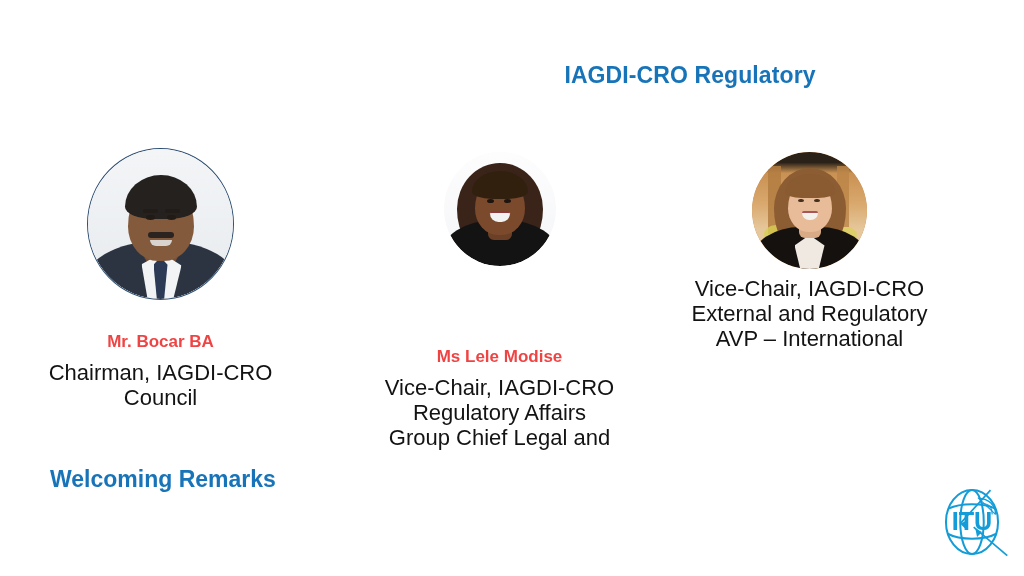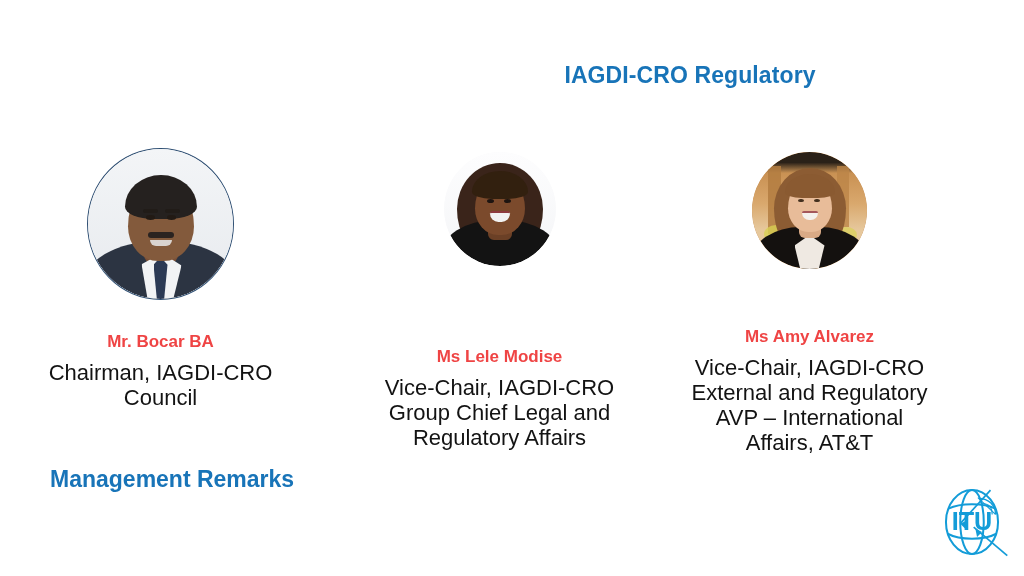--- a/index.html
+++ b/index.html
@@ -335,22 +335,22 @@
         <div class="p2-head"></div>
         <div class="p2-fringe"></div>
         <div class="p2-eye-l"></div>
         <div class="p2-eye-r"></div>
         <div class="p2-smile"></div>
       </div>
     </div>
     <div class="person-name">Ms Lele Modise</div>
     <div class="person-role">
       <div>Vice-Chair, IAGDI-CRO</div>
+      <div>Regulatory Affairs</div>
       <div>Group Chief Legal and</div>
-      <div>Regulatory Affairs</div>
     </div>
   </div>
 
   <div class="person" id="person-3">
     <div class="photo-wrap">
       <div class="photo">
         <div class="p3-bg"></div>
         <div class="p3-pillar-l"></div>
         <div class="p3-pillar-r2"></div>
         <div class="p3-flowers"></div>
@@ -359,30 +359,28 @@
         <div class="p3-jacket"></div>
         <div class="p3-blouse"></div>
         <div class="p3-neck"></div>
         <div class="p3-head"></div>
         <div class="p3-fringe"></div>
         <div class="p3-eye-l"></div>
         <div class="p3-eye-r"></div>
         <div class="p3-smile"></div>
       </div>
     </div>
-    <div class="person-name">Ms Amy Alvarez</div>
     <div class="person-role">
       <div>Vice-Chair, IAGDI-CRO</div>
       <div>External and Regulatory</div>
       <div>AVP – International</div>
-      <div>Affairs, AT&amp;T</div>
     </div>
   </div>
 
-  <div class="welcoming">Management Remarks</div>
+  <div class="welcoming">Welcoming Remarks</div>
 
   <div class="itu-logo">
     <svg viewBox="0 0 100 100" width="84" height="84">
       <g fill="none" stroke="#139CD8" stroke-width="2.4">
         <ellipse cx="50" cy="50" rx="31" ry="38"></ellipse>
         <ellipse cx="50" cy="50" rx="14" ry="38"></ellipse>
         <path d="M22 34 C 36 27, 64 27, 78 34"></path>
         <path d="M21 64 C 36 72, 64 72, 79 64"></path>
       </g>
       <g stroke="#139CD8" stroke-width="2" fill="none">

